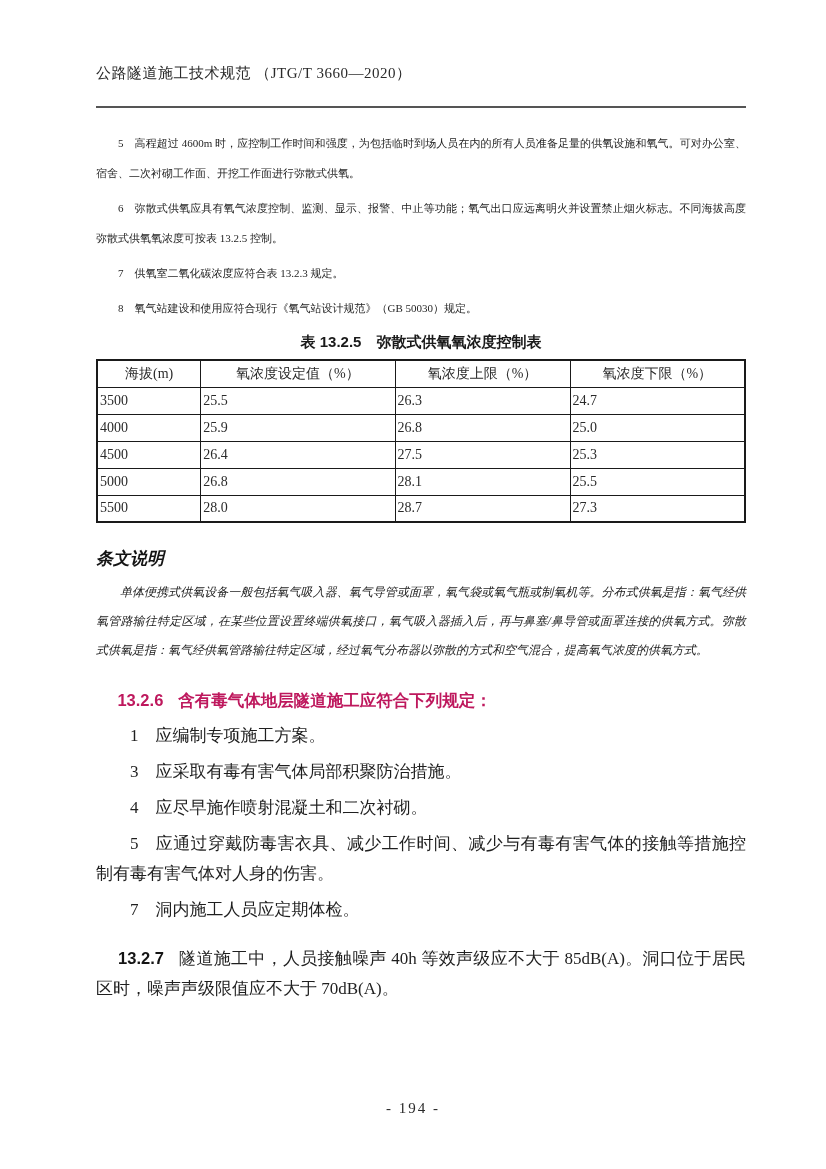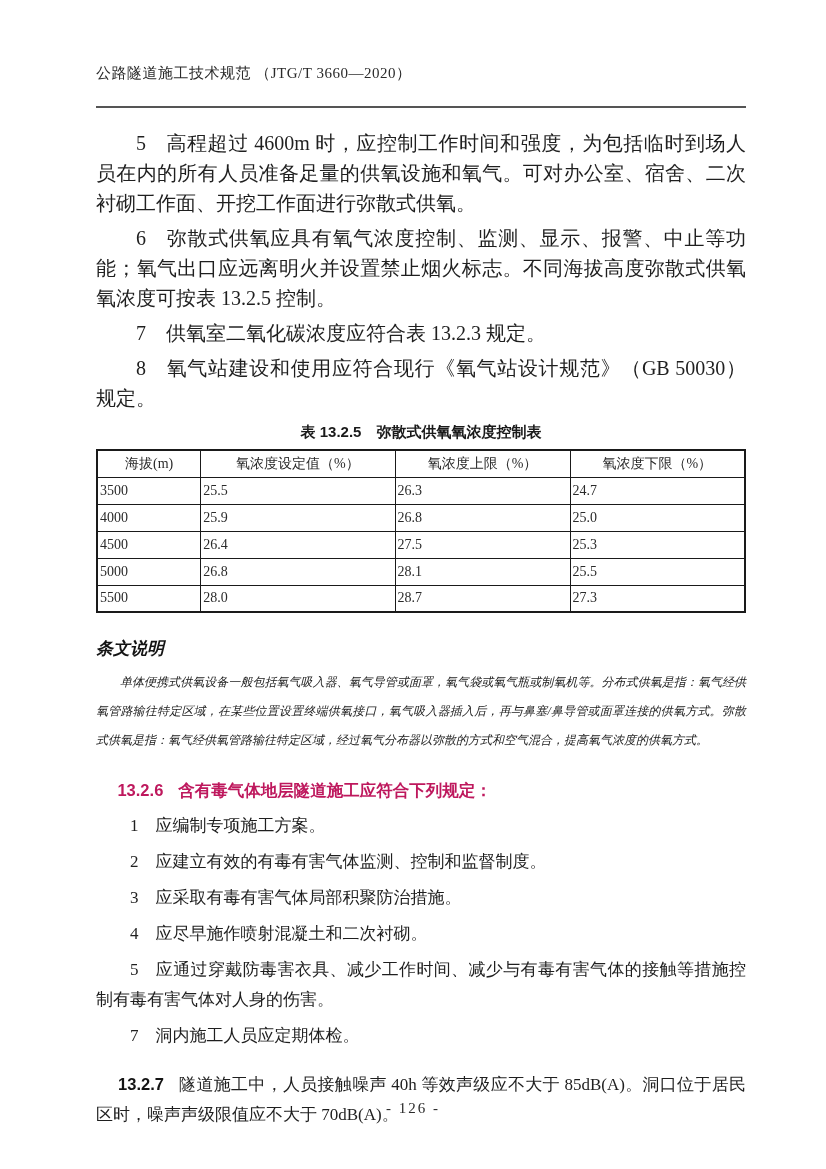--- a/index.html
+++ b/index.html
@@ -20,21 +20,21 @@
   .doc-header {
     font-size: 15px;
     letter-spacing: 0.5px;
     color: #2a2a2a;
     padding-bottom: 23px;
     border-bottom: 2px solid #555555;
   }
   
   .content { margin-top: 20px; }
   p.para {
-    font-size: 20px;
+    font-size: 11px;
     line-height: 30px;
     text-align: justify;
     text-indent: 2em;
     margin: 0 0 5px 0;
   }
   .pnum { margin-right: 1em; }
   
   .tbl-title {
     font-family: "Liberation Sans", "DejaVu Sans", sans-serif;
     font-weight: bold;
@@ -186,25 +186,24 @@
         </tr>
       </tbody>
     </table>
 
     <div class="cmt-heading">条文说明</div>
     <p class="cmt-body">单体便携式供氧设备一般包括氧气吸入器、氧气导管或面罩，氧气袋或氧气瓶或制氧机等。分布式供氧是指：氧气经供氧管路输往特定区域，在某些位置设置终端供氧接口，氧气吸入器插入后，再与鼻塞/鼻导管或面罩连接的供氧方式。弥散式供氧是指：氧气经供氧管路输往特定区域，经过氧气分布器以弥散的方式和空气混合，提高氧气浓度的供氧方式。</p>
 
     <p class="sec-head"><span class="pnum">13.2.6</span><span>含有毒气体地层隧道施工应符合下列规定：</span></p>
 
     <p class="item"><span class="pnum">1</span><span>应编制专项施工方案。</span></p>
-    <p class="item"><span class="pnum">2</span><span>应建立有效的有毒有害气体监测、控制和监督制度。</span></p>
     <p class="item"><span class="pnum">3</span><span>应采取有毒有害气体局部积聚防治措施。</span></p>
     <p class="item"><span class="pnum">4</span><span>应尽早施作喷射混凝土和二次衬砌。</span></p>
     <p class="item"><span class="pnum">5</span><span>应通过穿戴防毒害衣具、减少工作时间、减少与有毒有害气体的接触等措施控制有毒有害气体对人身的伤害。</span></p>
     <p class="item"><span class="pnum">7</span><span>洞内施工人员应定期体检。</span></p>
 
     <p class="clause-137"><span class="bnum">13.2.7</span><span>隧道施工中，人员接触噪声 40h 等效声级应不大于 85dB(A)。洞口位于居民区时，噪声声级限值应不大于 70dB(A)。</span></p>
 
   </div>
 
-  <div class="doc-footer">- 126 -</div>
+  <div class="doc-footer">- 194 -</div>
 
 </div>
 
 </body></html>

